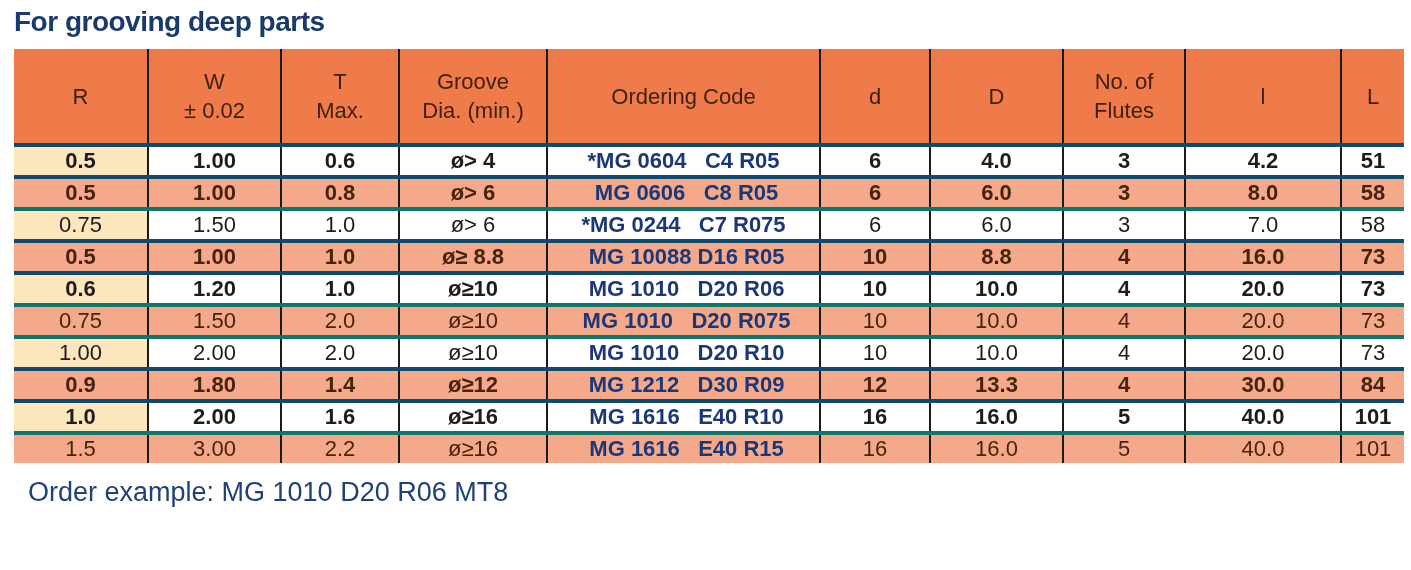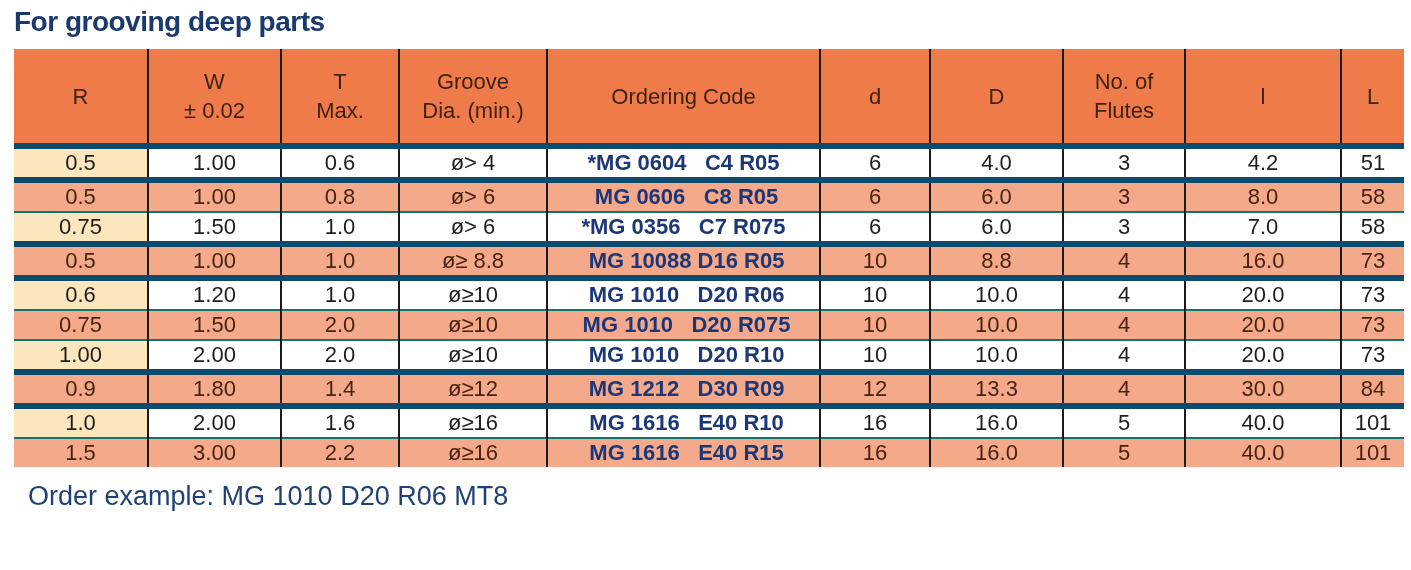--- a/index.html
+++ b/index.html
@@ -53,22 +53,22 @@
     height: 28px;
     font-size: 22px;
     text-align: center;
     vertical-align: middle;
     border-left: 2px solid #1A1A1A;
   }
   table.spec td:first-child { border-left: none; }
   tr.plain td { background: #FFFFFF; color: #1F1D1B; }
   tr.plain td:first-child { background: #FBE6BE; }
   tr.shaded td { background: #F4AA8A; color: #49220F; }
-  tr.group-start td { border-top: 6px solid #0c4a6e; }
-  tr.light-sep td { border-top: 2px solid #0f766e; }
+  tr.group-start td { border-top: 4px solid #0c4a6e; font-weight: bold; }
+  tr.light-sep td { border-top: 4px solid #0f766e; }
   thead tr th { border-bottom: 2px solid #1A1A1A; }
   
   td.col-code {
     text-align: left;
     padding-left: 12px;
     white-space: pre;
     font-weight: bold;
     font-size: 23px;
     color: #1B3778 !important;
   }
@@ -144,21 +144,21 @@
       <td class="col-D">6.0</td>
       <td class="col-flutes">3</td>
       <td class="col-l">8.0</td>
       <td class="col-L">58</td>
     </tr>
         <tr class="plain light-sep">
       <td class="col-r">0.75</td>
       <td class="col-w">1.50</td>
       <td class="col-t">1.0</td>
       <td class="col-groove">ø&gt; 6</td>
-      <td class="col-code">*MG 0356   C7 R075</td>
+      <td class="col-code">*MG 0244   C7 R075</td>
       <td class="col-d">6</td>
       <td class="col-D">6.0</td>
       <td class="col-flutes">3</td>
       <td class="col-l">7.0</td>
       <td class="col-L">58</td>
     </tr>
         <tr class="shaded group-start">
       <td class="col-r">0.5</td>
       <td class="col-w">1.00</td>
       <td class="col-t">1.0</td>

